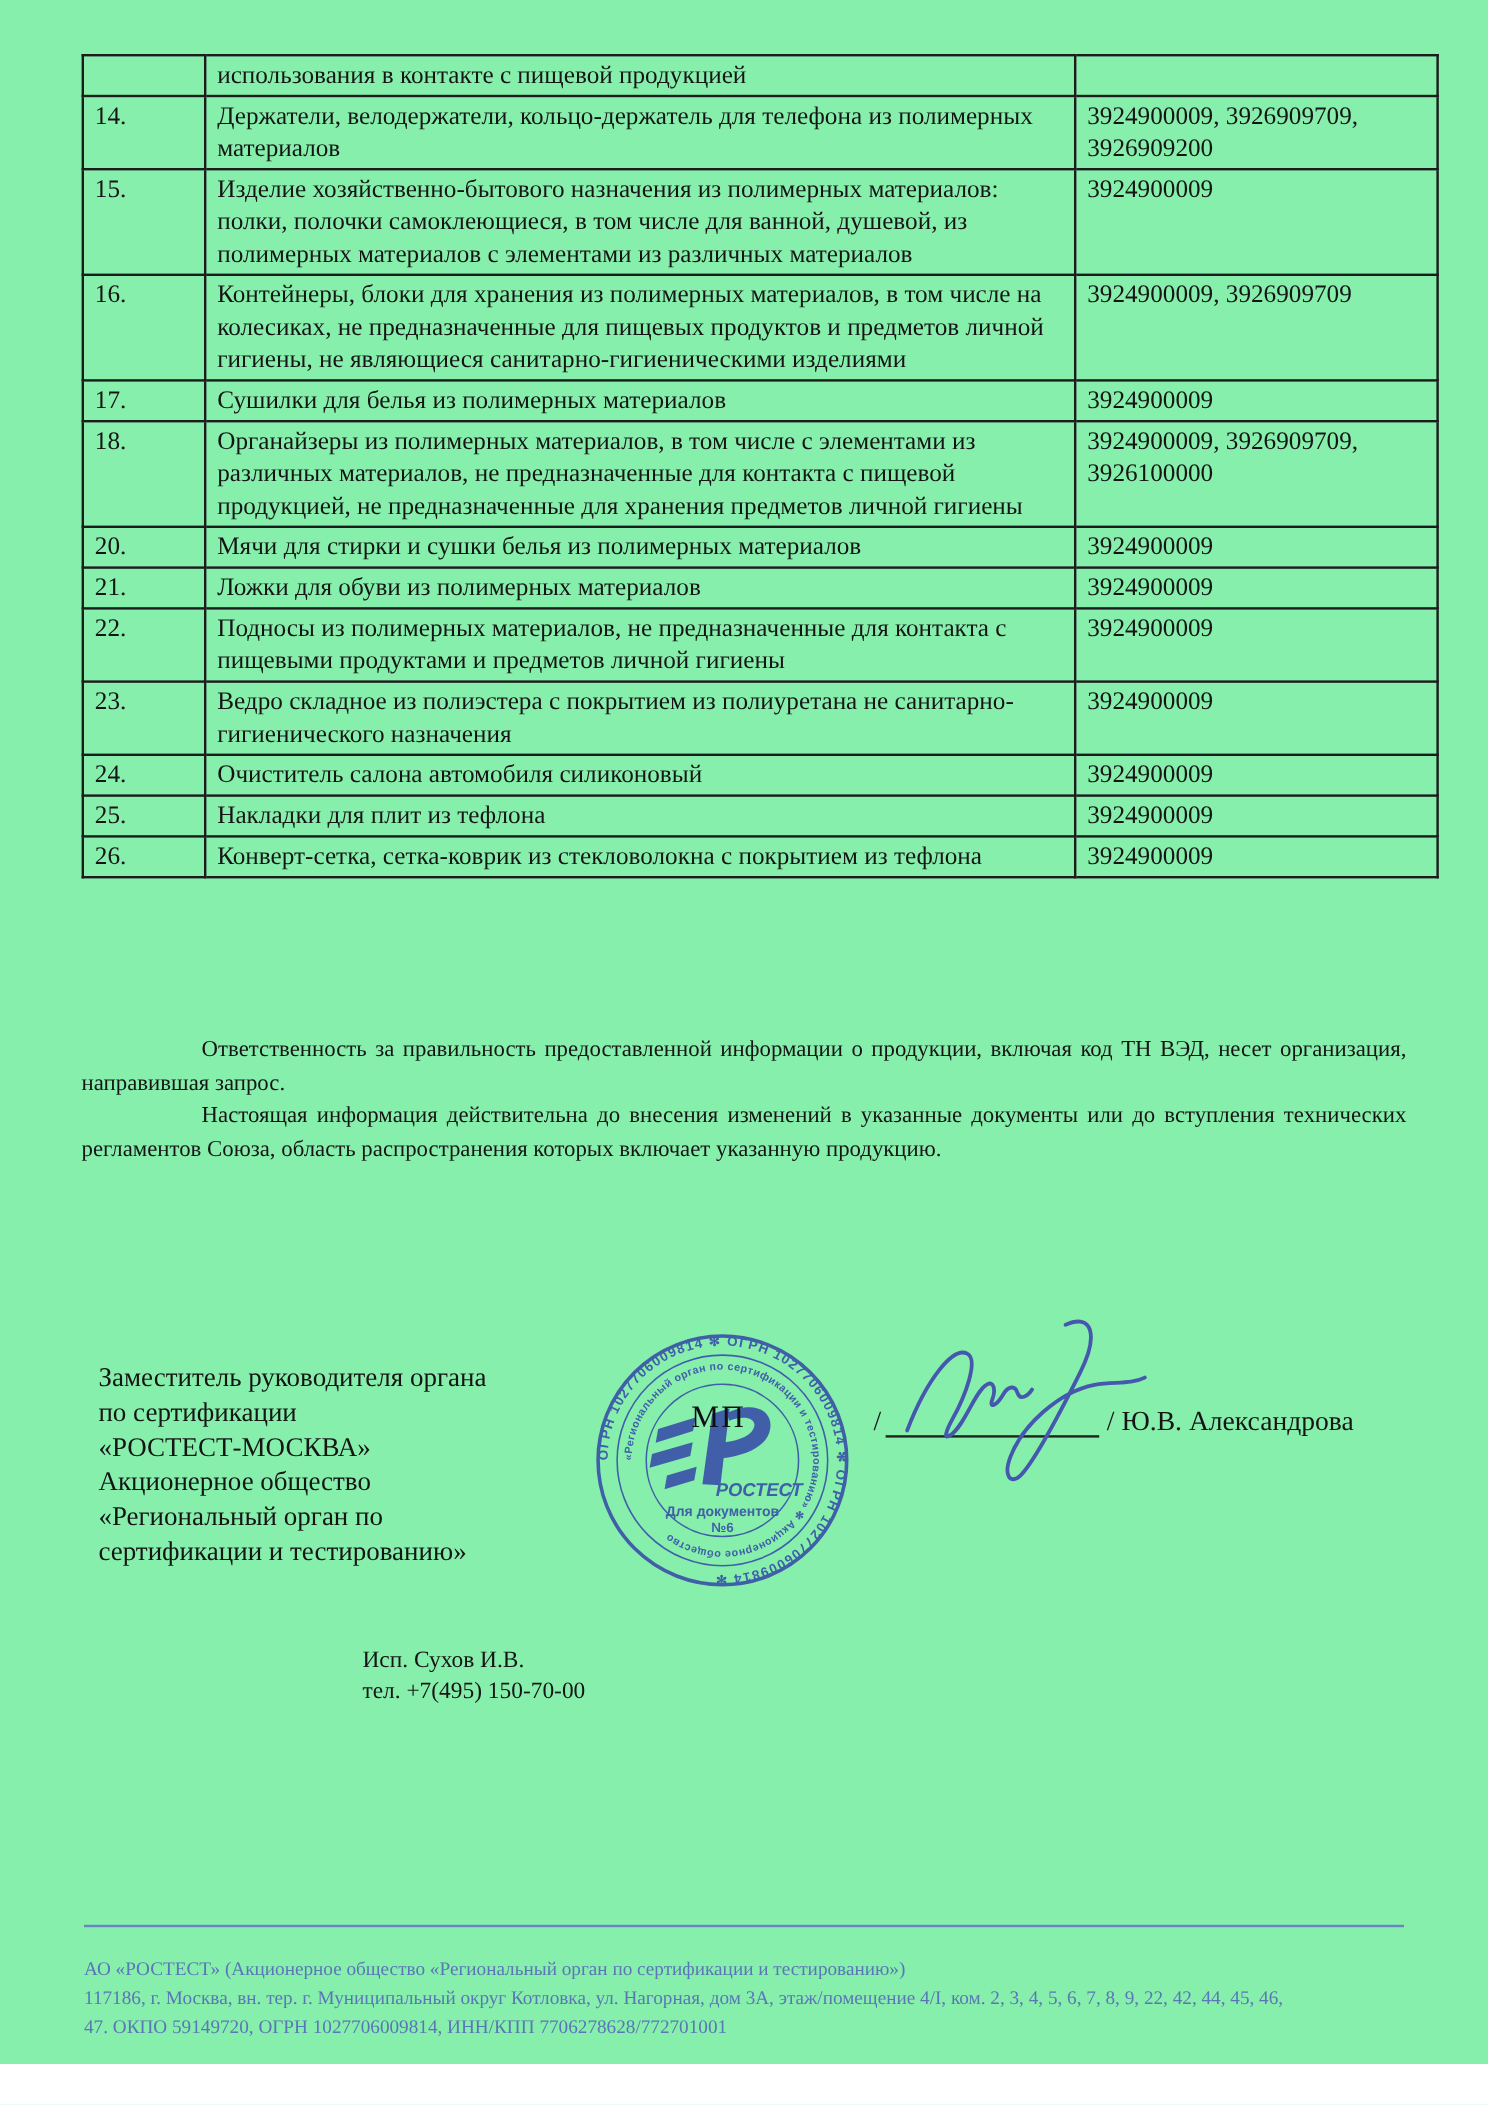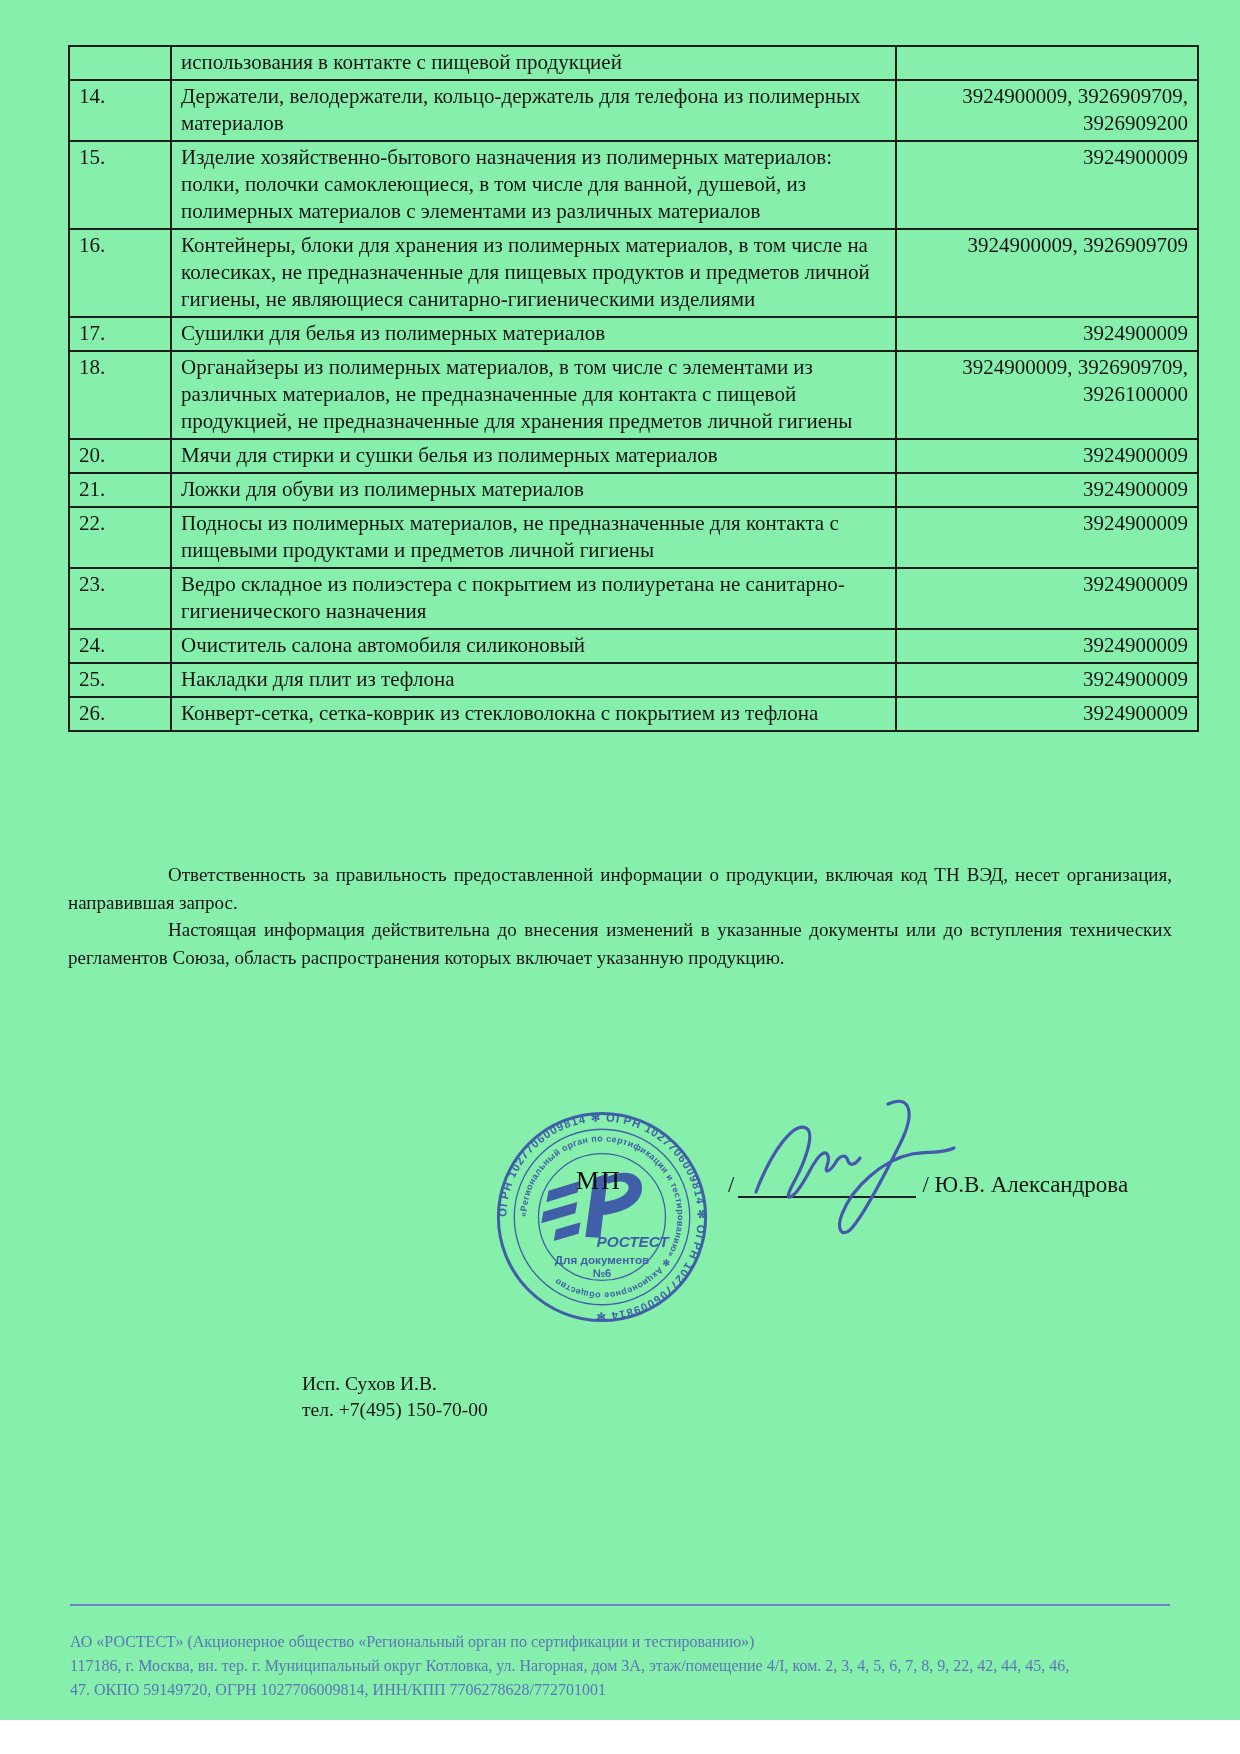--- a/index.html
+++ b/index.html
@@ -23,21 +23,21 @@
     font-size:21px;
     line-height:27px;
   }
   .doc-table td{
     border:2px solid #1c1c1c;
     padding:2px 9px 3px 9px;
     vertical-align:top;
   }
   .doc-table td.c-num{width:82px;}
   .doc-table td.c-desc{width:705px;}
-  .doc-table td.c-codes{width:282px;text-align:right;}
+  .doc-table td.c-codes{width:282px;text-align:left;}
 
   
   .paras{
     position:absolute;
     left:68px; top:861px;
     width:1104px;
     font-size:19px;
     line-height:27.5px;
     text-align:justify;
   }
@@ -185,20 +185,28 @@
         <td class="c-codes">3924900009</td>
       </tr>
     </tbody>
   </table>
 
   <div class="paras">
     <p>Ответственность за правильность предоставленной информации о продукции, включая код ТН ВЭД, несет организация, направившая запрос.</p>
     <p>Настоящая информация действительна до внесения изменений в указанные документы или до вступления технических регламентов Союза, область распространения которых включает указанную продукцию.</p>
   </div>
 
+  <div class="sig-title">
+    <div>Заместитель руководителя органа</div>
+    <div>по сертификации</div>
+    <div>«РОСТЕСТ-МОСКВА»</div>
+    <div>Акционерное общество</div>
+    <div>«Региональный орган по</div>
+    <div>сертификации и тестированию»</div>
+  </div>
 
   <div class="stamp">
     <svg viewBox="0 0 240 240">
       <g fill="none" stroke="#3b55a8">
         <circle cx="120" cy="120" r="111" stroke-width="3.2"></circle>
         <circle cx="120" cy="120" r="94" stroke-width="1.4"></circle>
         <circle cx="120" cy="120" r="68" stroke-width="1.4"></circle>
       </g>
       <defs>
         <path id="ringOuter" d="M 17.5,120 A 102.5,102.5 0 1 1 17.5,120.01"></path>

